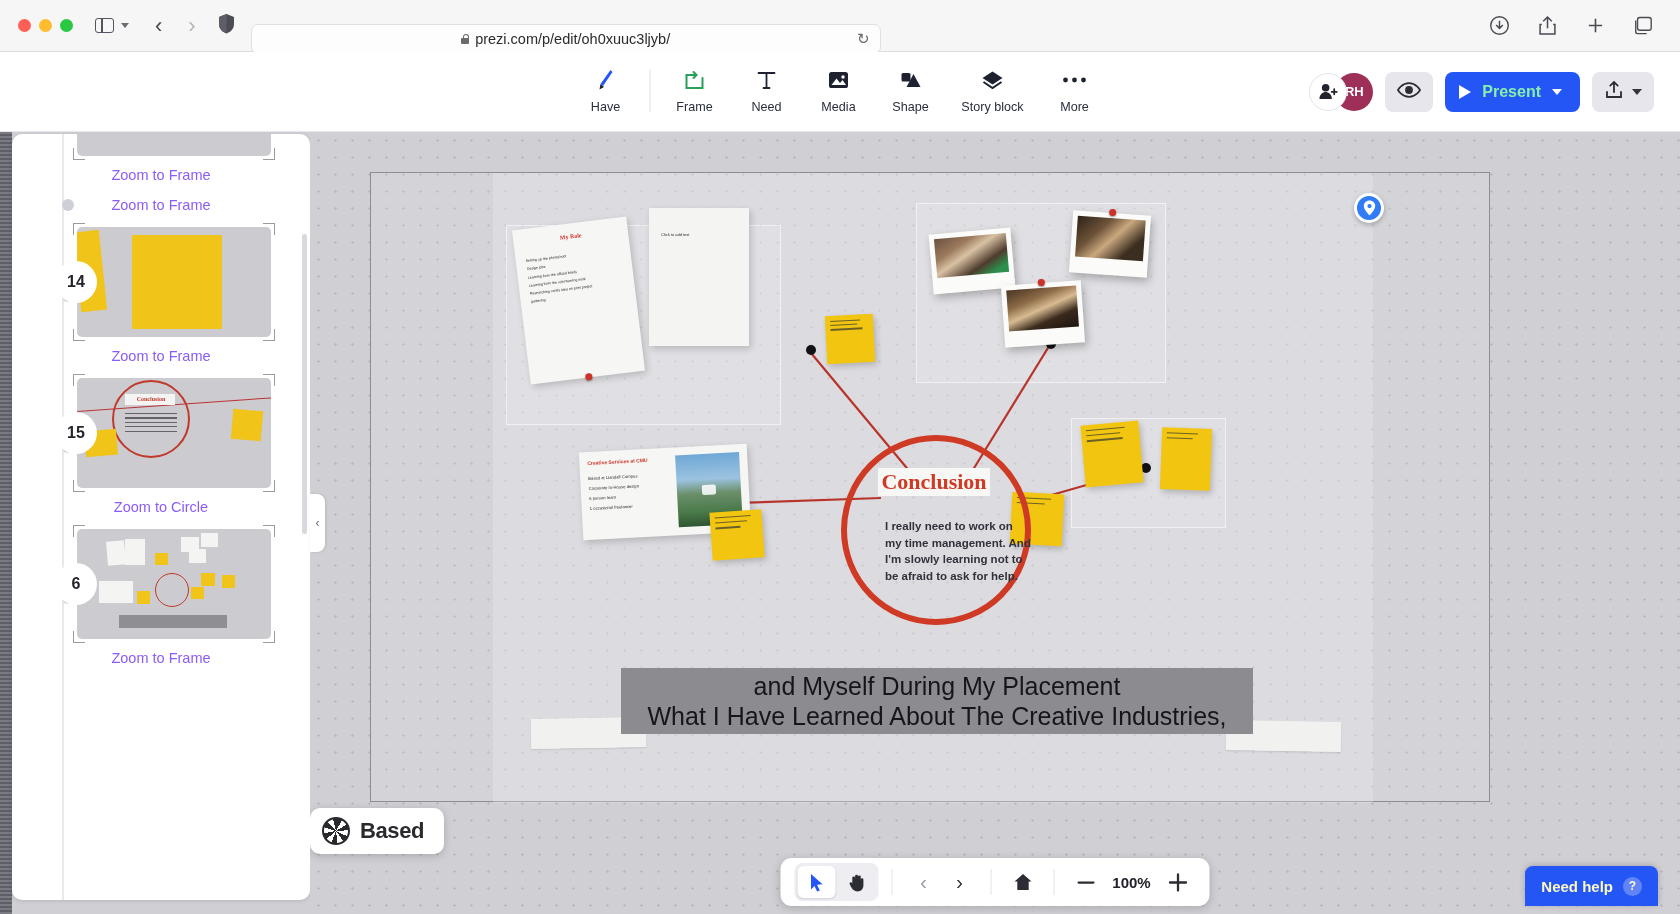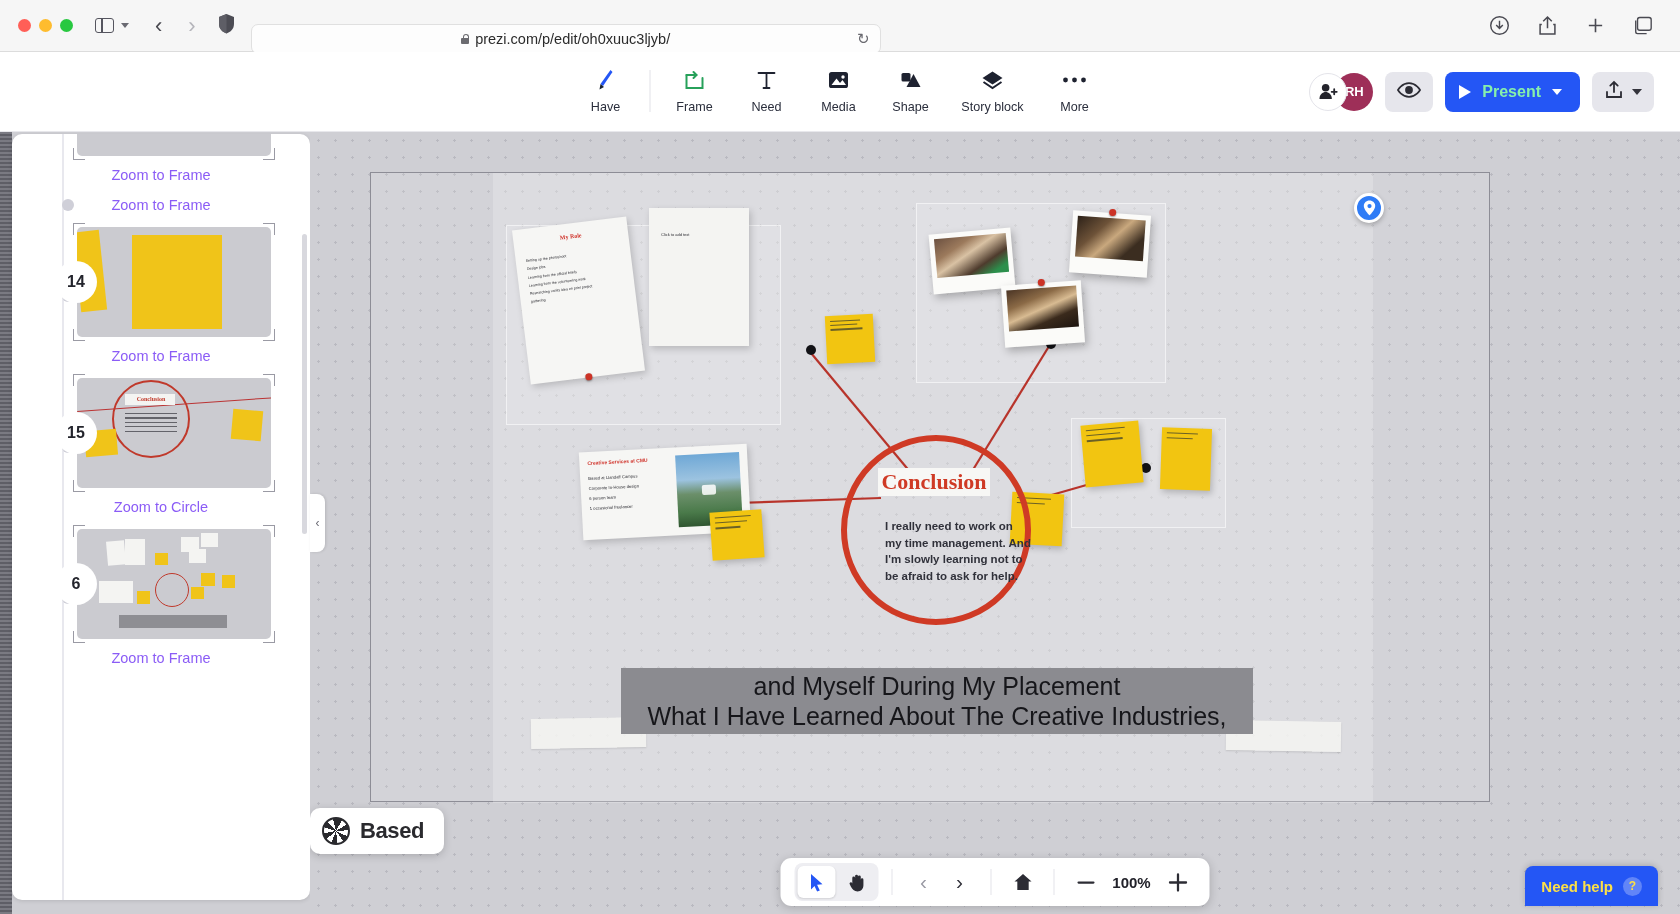--- a/index.html
+++ b/index.html
@@ -299,21 +299,21 @@
   }
   .mode-group { display: flex; background: #eeeef2; border-radius: 8px; padding: 3px; gap: 2px; }
   .mode-btn { width: 38px; height: 32px; border-radius: 6px; display:flex; align-items:center; justify-content:center; cursor:pointer; }
   .mode-btn.active { background: #fff; box-shadow: 0 1px 2px rgba(0,0,0,.12); }
   .bt-divider { width: 1px; height: 26px; background: #e4e4ea; margin: 0 13px; }
   .bt-ico { width: 36px; height: 32px; display:flex; align-items:center; justify-content:center; cursor:pointer; color:#32323a; font-size:21px; }
   .zoom-val { font-size: 15px; font-weight: 600; color: #22222a; width: 56px; text-align: center; }
 
   .need-help {
     position: absolute; right: 22px; bottom: 8px;
-    background: #2456f5; color: #fde047;
+    background: #2456f5; color: #fef9c3;
     height: 40px; padding: 0 16px;
     border-radius: 8px 8px 0 0;
     display: flex; align-items: center; gap: 10px;
     font-size: 15px; font-weight: 600; z-index: 30;
     box-shadow: 0 -1px 6px rgba(0,0,0,.2);
   }
   .help-circ { width: 19px; height: 19px; border-radius: 50%; background: rgba(255,255,255,.28); display:flex; align-items:center; justify-content:center; font-size:12px; font-weight:700; }
 </style>
 </head>
 <body>

